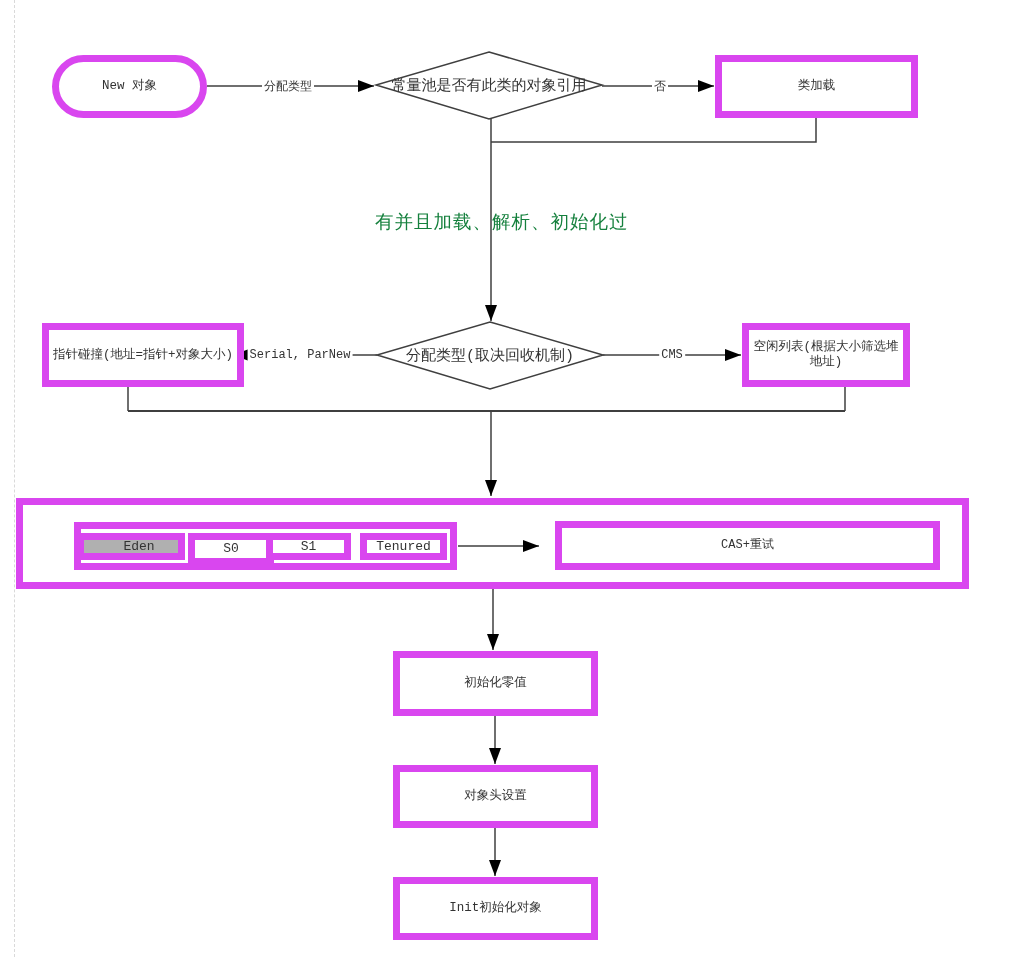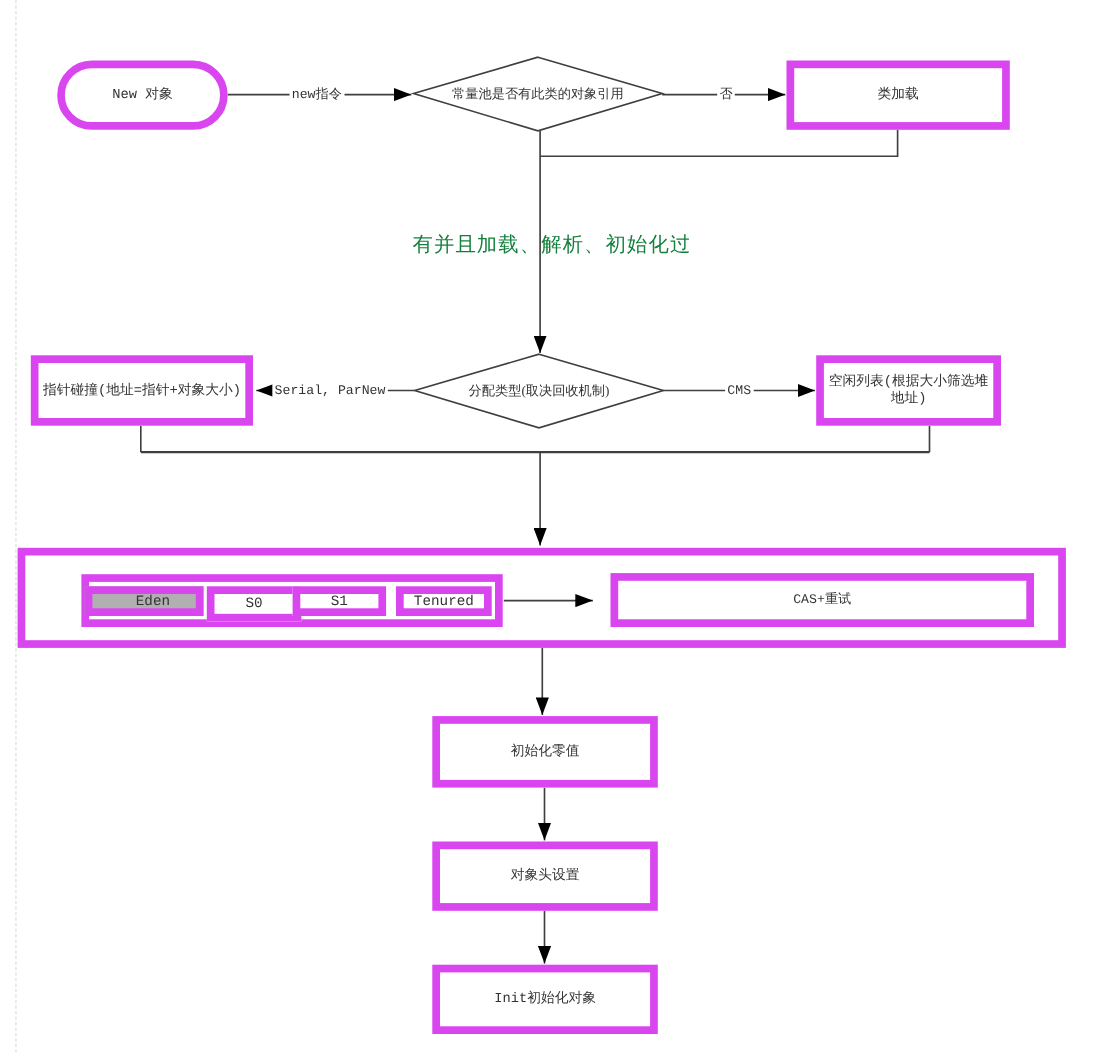--- a/index.html
+++ b/index.html
@@ -9,21 +9,21 @@
   }
   .layer-svg{position:absolute;left:0;top:0;z-index:1;pointer-events:none;}
   .shape{
     position:absolute;z-index:2;box-sizing:border-box;background:#fff;
     border:7px solid #d946ef;display:flex;align-items:center;justify-content:center;
     font-size:12.5px;text-align:center;line-height:1.2;
   }
   .stadium{border-radius:32px;}
   .diamond-text{
     position:absolute;z-index:2;display:flex;align-items:center;justify-content:center;
-    font-size:12px;text-align:center;background:transparent;border:none;font-family:Liberation Serif, serif;
+    font-size:15px;text-align:center;background:transparent;border:none;
   }
   .container-box{background:transparent;}
   .heap-cell{font-size:13px;}
   .eden{background:#b0b0b0;}
   .note{
     position:absolute;z-index:0;font-size:18.5px;letter-spacing:1px;color:#15803d;
     white-space:nowrap;
   }
   .edge-label{
     position:absolute;z-index:3;background:#ffffff;font-size:12px;color:#333;
@@ -83,34 +83,34 @@
   </svg>
 
   <div class="shape stadium" style="left:52px;top:55px;width:155px;height:63px;">New 对象</div>
 
   <div class="diamond-text" style="left:386px;top:62px;width:206px;height:46px;">常量池是否有此类的对象引用</div>
 
   <div class="shape" style="left:715px;top:55px;width:203px;height:63px;">类加载</div>
 
   <div class="diamond-text" style="left:387px;top:332px;width:206px;height:46px;">分配类型(取决回收机制)</div>
 
-  <div class="shape" style="left:28px;top:323px;width:202px;height:64px;">指针碰撞(地址=指针+对象大小)</div>
+  <div class="shape" style="left:42px;top:323px;width:202px;height:64px;">指针碰撞(地址=指针+对象大小)</div>
 
   <div class="shape" style="left:742px;top:323px;width:168px;height:64px;">空闲列表(根据大小筛选堆地址)</div>
 
   <div class="shape container-box" style="left:16px;top:498px;width:953px;height:91px;"></div>
   <div class="shape container-box" style="left:74px;top:522px;width:383px;height:48px;"></div>
   <div class="shape heap-cell eden" style="left:77px;top:533px;width:108px;height:27px;padding-left:16px;">Eden</div>
   <div class="shape heap-cell" style="left:188px;top:533px;width:86px;height:32px;">S0</div>
   <div class="shape heap-cell" style="left:266px;top:533px;width:85px;height:27px;">S1</div>
   <div class="shape heap-cell" style="left:360px;top:533px;width:87px;height:27px;">Tenured</div>
   <div class="shape" style="left:540px;top:521px;width:385px;height:49px;font-size:12px;margin-left:15px;">CAS+重试</div>
 
   <div class="shape" style="left:393px;top:651px;width:205px;height:65px;">初始化零值</div>
   <div class="shape" style="left:393px;top:765px;width:205px;height:63px;">对象头设置</div>
   <div class="shape" style="left:393px;top:877px;width:205px;height:63px;">Init初始化对象</div>
 
-  <div class="edge-label" style="left:288px;top:86px;">new指令</div>
+  <div class="edge-label" style="left:288px;top:86px;">分配类型</div>
   <div class="edge-label" style="left:660px;top:86px;">否</div>
   <div class="edge-label" style="left:300px;top:355px;">Serial, ParNew</div>
   <div class="edge-label" style="left:672px;top:355px;">CMS</div>
 
 </div>
 
 </body></html>

